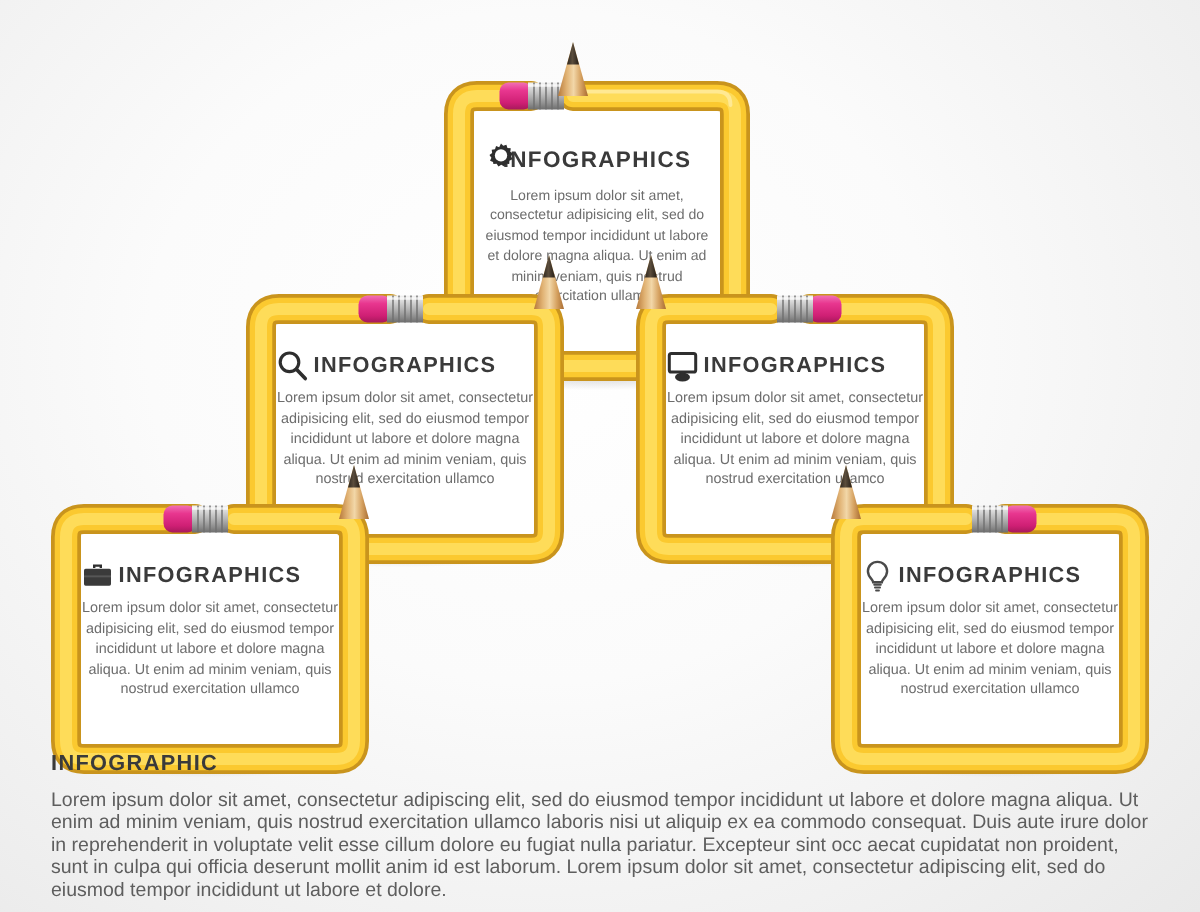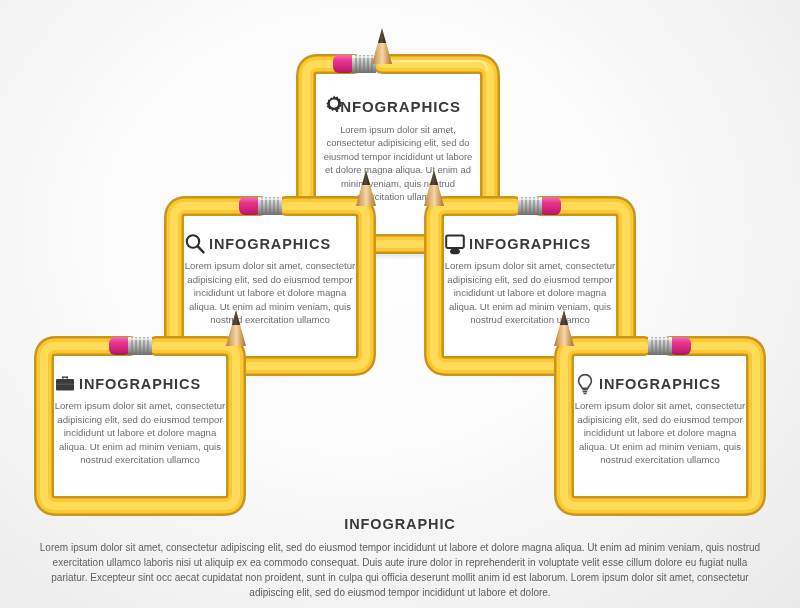--- a/index.html
+++ b/index.html
@@ -64,33 +64,32 @@
   
   .card.hero .card-title { font-size: 15px; margin-bottom: 8px; }
   .card.hero .card-body { max-width: 160px; font-size: 9.4px; line-height: 13.4px; }
 
   
   #footer {
     position: absolute;
     left: 0;
     right: 0;
     bottom: 8px;
-    text-align: center;
     padding: 0 34px;
     box-sizing: border-box;
   }
   #footer-title {
     font-size: 14.5px;
     font-weight: bold;
     letter-spacing: 0.9px;
     color: #3a3a3a;
     margin-bottom: 8px;
   }
   #footer-body {
-    font-size: 10px;
+    font-size: 13px;
     line-height: 15px;
     color: #5e5e5e;
   }
 
   .shadow-ellipse {
     position: absolute;
     border-radius: 50%;
     background: radial-gradient(ellipse at center, rgba(90,90,90,0.30) 0%, rgba(120,120,120,0.14) 45%, rgba(160,160,160,0) 72%);
     pointer-events: none;
   }

